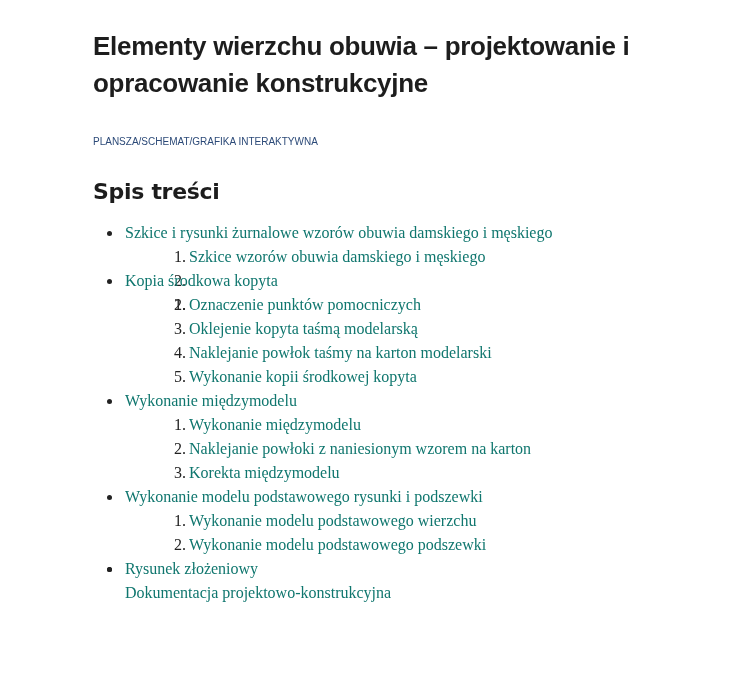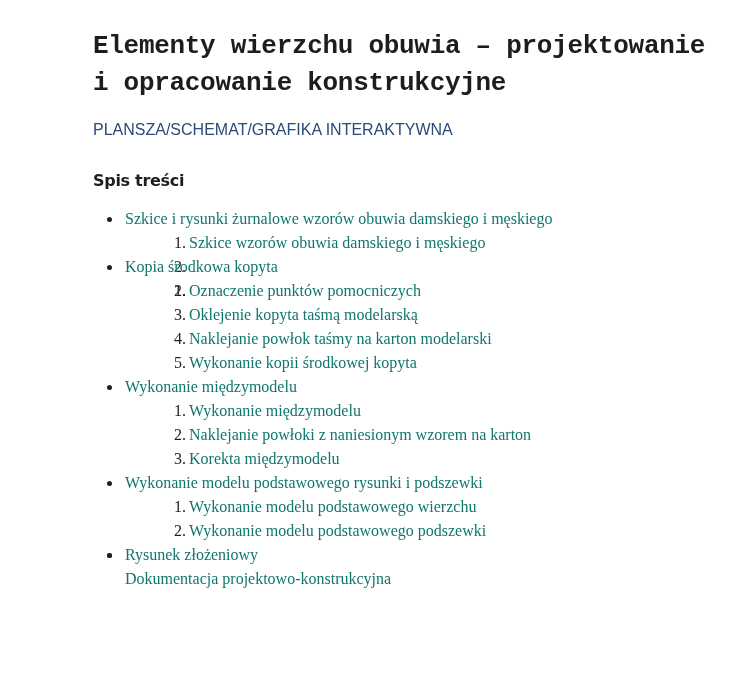--- a/index.html
+++ b/index.html
@@ -1,37 +1,37 @@
 <!DOCTYPE html>
 <html><head>
   <meta charset="utf-8">
   <style>
     html, body { margin: 0; padding: 0; background: #ffffff; }
     body { width: 740px; height: 690px; overflow: hidden; position: relative; }
     .container { position: absolute; left: 93px; top: 28px; width: 620px; }
     .title {
-      font-family: Liberation Mono, monospace;
+      font-family: Liberation Sans, sans-serif;
       font-weight: bold;
       font-size: 26px;
       line-height: 37px;
       color: #1d1d1d;
       margin: 0;
       letter-spacing: -0.3px;
     }
     .subtitle {
       font-family: "Liberation Sans", sans-serif;
-      font-size: 16px;
+      font-size: 10px;
       color: #2c4a78;
-      margin-top: 19px;
+      margin-top: 34px;
       letter-spacing: 0px;
     }
     .toc-heading {
       font-family: "DejaVu Sans", sans-serif;
       font-weight: bold;
-      font-size: 16px;
+      font-size: 22px;
       color: #1d1d1d;
       margin-top: 32px;
       margin-bottom: 0;
       letter-spacing: -0.3px;
     }
     ul.toc {
       list-style: none;
       margin: 17px 0 0 0;
       padding: 0;
       font-family: "Liberation Serif", serif;

